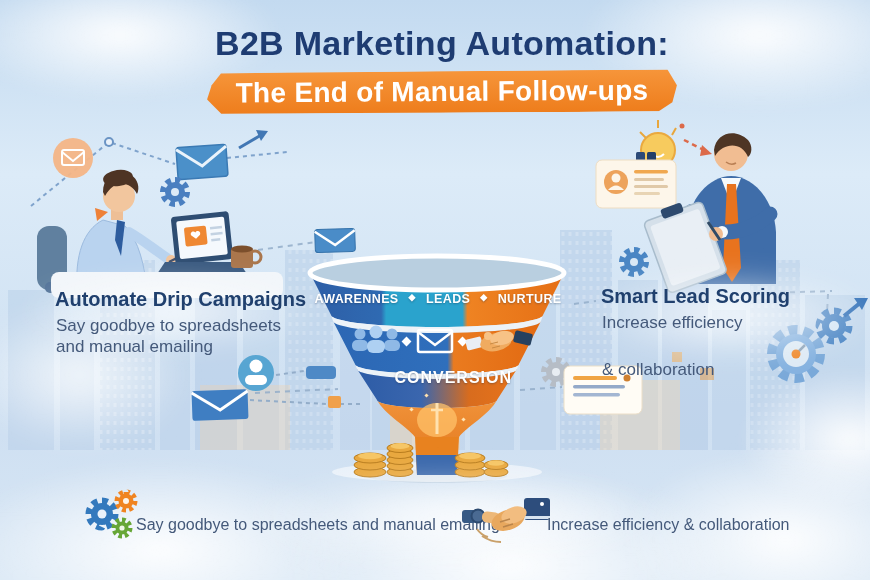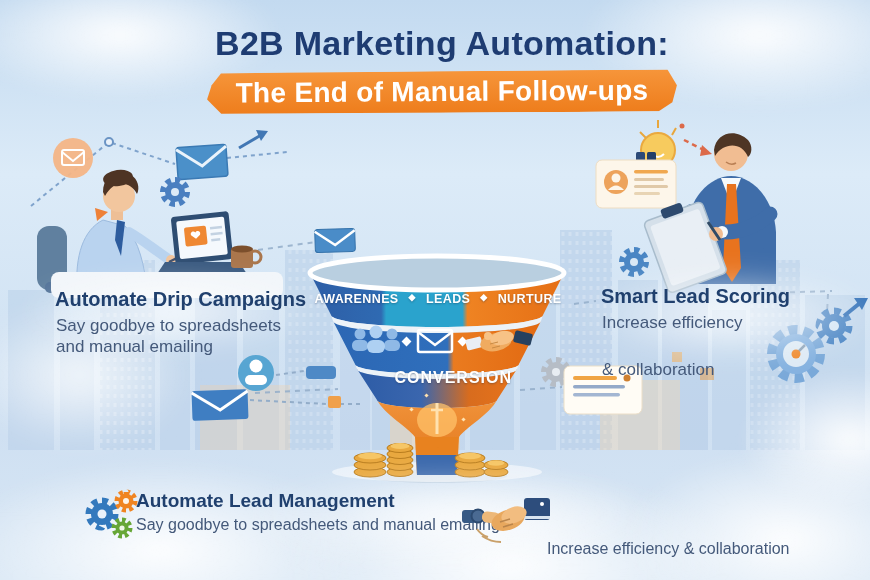--- a/index.html
+++ b/index.html
@@ -28,21 +28,21 @@
   .feat-sub{color:#44597a;}
   .tb-drip-title{left:55px;top:288px;font-size:20px;}
   .tb-drip-s1{left:56px;top:316px;font-size:17px;}
   .tb-drip-s2{left:56px;top:337px;font-size:17px;}
   .tb-score-title{left:601px;top:285px;font-size:20px;}
   .tb-score-s1{left:602px;top:313px;font-size:17px;}
   .tb-score-s2{left:602px;top:334px;font-size:17px;margin-top:26px;}
   .tb-lm-title{left:136px;top:490px;font-size:19px;}
   .tb-lm-sub{left:136px;top:516px;font-size:16px;}
   .tb-al-title{left:547px;top:490px;font-size:19px;}
-  .tb-al-sub{left:547px;top:540px;font-size:16px;}
+  .tb-al-sub{left:547px;top:516px;font-size:16px;}
 
   
   .funnel-row{position:absolute;left:322px;top:292px;width:232px;z-index:6;
     display:flex;justify-content:center;align-items:flex-start;gap:10px;
     color:#fff;font-weight:bold;font-size:12.5px;letter-spacing:.4px;
     text-shadow:0 1px 2px rgba(20,40,70,.35);}
   .funnel-row .dia{font-size:9px;}
   .conversion{position:absolute;left:362px;top:369px;width:150px;z-index:6;text-align:right;
     color:#fff;font-weight:bold;font-size:16px;letter-spacing:1px;text-shadow:0 1px 2px rgba(20,40,70,.35);}
 </style>
@@ -421,21 +421,20 @@
       <circle cx="48" cy="15" r="9" fill="none" stroke="#f08421" stroke-width="5" pathLength="100" stroke-dasharray="7 5.5"></circle>
       <circle cx="48" cy="15" r="7.5" fill="#f08421"></circle>
         <circle cx="48" cy="15" r="3" fill="#fdf4ea"></circle>
     </g>
     <g>
       <circle cx="44" cy="42" r="8" fill="none" stroke="#66a636" stroke-width="5" pathLength="100" stroke-dasharray="7 5.5"></circle>
       <circle cx="44" cy="42" r="6.5" fill="#66a636"></circle>
         <circle cx="44" cy="42" r="2.6" fill="#eef6e6"></circle>
     </g>
   </svg>
-  <div class="abs z6 feat-title tb-lm-title">Automate Lead Management</div>
   <div class="abs z6 feat-sub tb-lm-sub">Say goodbye to spreadsheets and manual emailing</div>
 
   <svg class="abs z6" style="left:462px;top:492px" width="88" height="56" viewBox="0 0 88 56">
     <path d="M20,44 q9,6 19,6 M15,37 q4,6 11,8" fill="none" stroke="#c9a06a" stroke-width="2"></path>
     <rect x="0" y="18" width="14" height="13" rx="3" fill="#375a85"></rect>
     <circle cx="16" cy="24" r="6.5" fill="#4a6a92" stroke="#2c4a70" stroke-width="2"></circle>
     <rect x="20" y="20" width="18" height="11" rx="5" fill="#edb878" transform="rotate(8 29 25)"></rect>
     <rect x="62" y="6" width="26" height="22" rx="3" fill="#2d4d7c"></rect>
     <rect x="62" y="24" width="26" height="3" fill="#d8e4f0"></rect>
     <circle cx="80" cy="12" r="2" fill="#ffffff"></circle>

